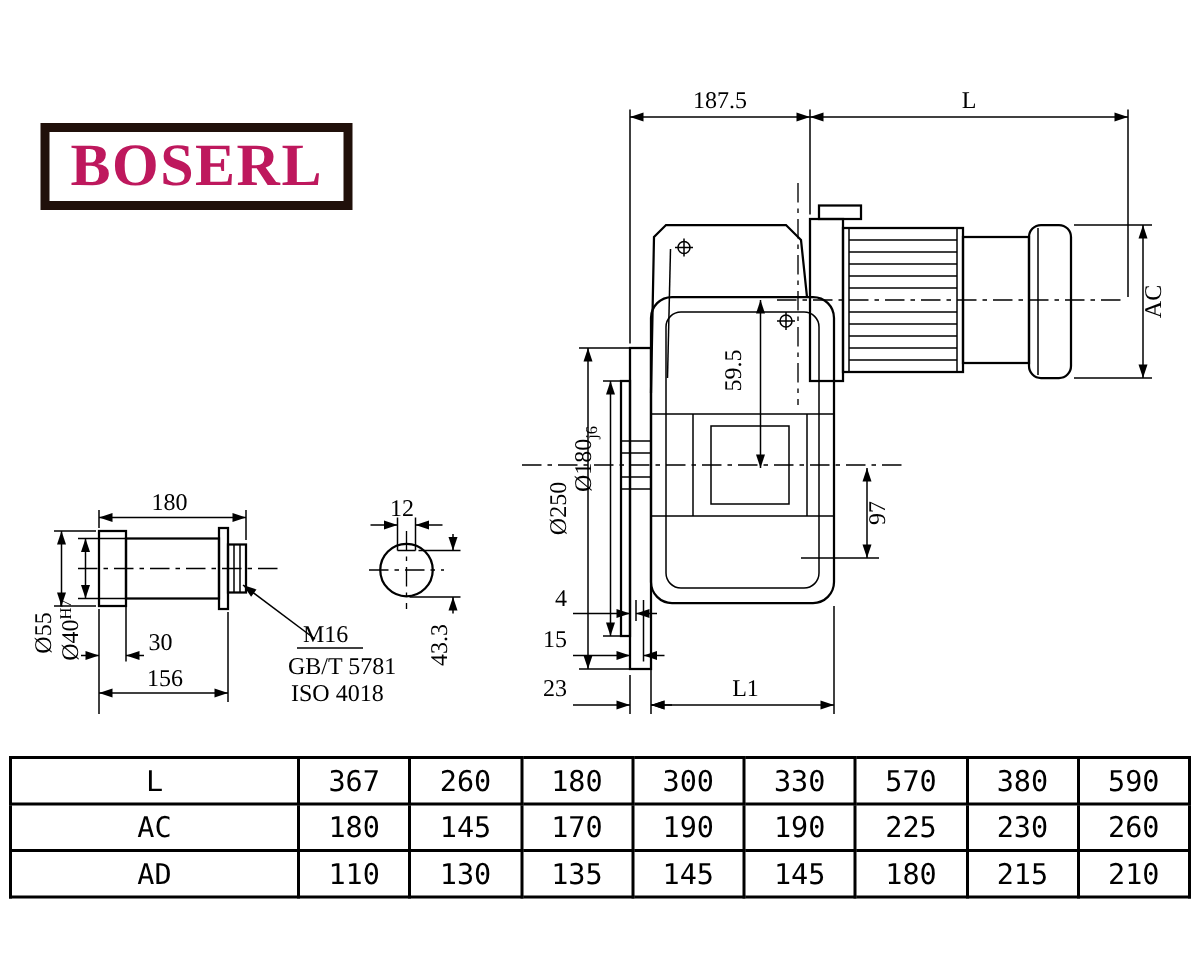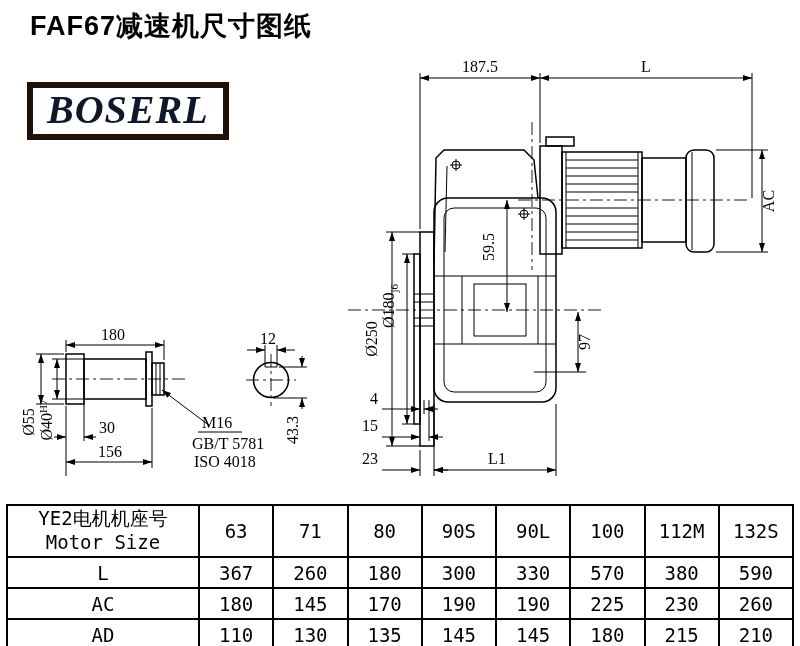--- a/index.html
+++ b/index.html
@@ -3,40 +3,39 @@
 <meta charset="utf-8">
 <style>
   html,body{margin:0;padding:0;background:#fff;}
   .stage{position:relative;width:800px;height:646px;background:#fff;overflow:hidden;
          font-family:"Liberation Sans",sans-serif;color:#000;}
   .page-title{position:absolute;left:30px;top:8px;font-size:27px;font-weight:bold;
               letter-spacing:1px;white-space:nowrap;}
   .logo-box{position:absolute;left:27px;top:82px;border:6px solid #20100a;background:#fff;
             padding:1px 14px 3px 14px;}
   .logo-text{font-family:"Liberation Serif",serif;font-size:40px;font-weight:bold;
-             color:#0f172a;letter-spacing:1px;line-height:1.05;font-style:italic;}
+             color:#be185d;letter-spacing:1px;line-height:1.05;}
   svg .p{stroke:#000;stroke-width:1.5;fill:none;}
   svg .t{stroke:#000;stroke-width:1;fill:none;}
   svg .cl{stroke:#000;stroke-width:0.9;fill:none;stroke-dasharray:13 4 3 4;}
   svg text.d{font-family:"Liberation Serif",serif;font-size:16px;fill:#000;stroke:none;}
   .dim-table{position:absolute;left:6px;top:504px;width:788px;border-collapse:collapse;
              table-layout:fixed;font-family:"DejaVu Sans Mono","DejaVu Sans",monospace;
              font-size:19px;}
   .dim-table td{border:2px solid #000;text-align:center;vertical-align:middle;
                 padding:0;height:29px;}
   .dim-table td.c0{width:190px;}
   .dim-table tr.hdr td{height:50px;}
   .hdr-cell div{line-height:1.25;}
 </style>
 </head>
 <body>
 
 <div class="stage">
 
-  <div class="page-title">FAF67减速机尺寸图纸</div>
 
   <div class="logo-box">
     <span class="logo-text">BOSERL</span>
   </div>
 
   <svg width="800" height="500" viewBox="0 0 800 500">
     <defs>
       <marker id="ar" viewBox="0 0 10 10" refX="9.5" refY="5" markerWidth="10" markerHeight="10" orient="auto-start-reverse">
         <path d="M0.5,2 L9.5,5 L0.5,8 Z" fill="#000"></path>
       </marker>
@@ -216,34 +215,20 @@
         <line class="t" x1="302" y1="356" x2="302" y2="367" marker-end="url(#ar)"></line>
         <line class="t" x1="302" y1="409" x2="302" y2="398" marker-end="url(#ar)"></line>
         <text class="d" transform="rotate(-90 298 430)" x="298" y="430" text-anchor="middle">43.3</text>
       </g>
     </g>
   </svg>
 
   
   <table class="dim-table">
     <tbody>
-        <tr class="hdr">
-      <td class="c0 hdr-cell">
-        <div>YE2电机机座号</div>
-        <div>Motor Size</div>
-      </td>
-      <td>63</td>
-      <td>71</td>
-      <td>80</td>
-      <td>90S</td>
-      <td>90L</td>
-      <td>100</td>
-      <td>112M</td>
-      <td>132S</td>
-    </tr>
     <tr>
       <td class="c0">L</td>
       <td>367</td>
       <td>260</td>
       <td>180</td>
       <td>300</td>
       <td>330</td>
       <td>570</td>
       <td>380</td>
       <td>590</td>

